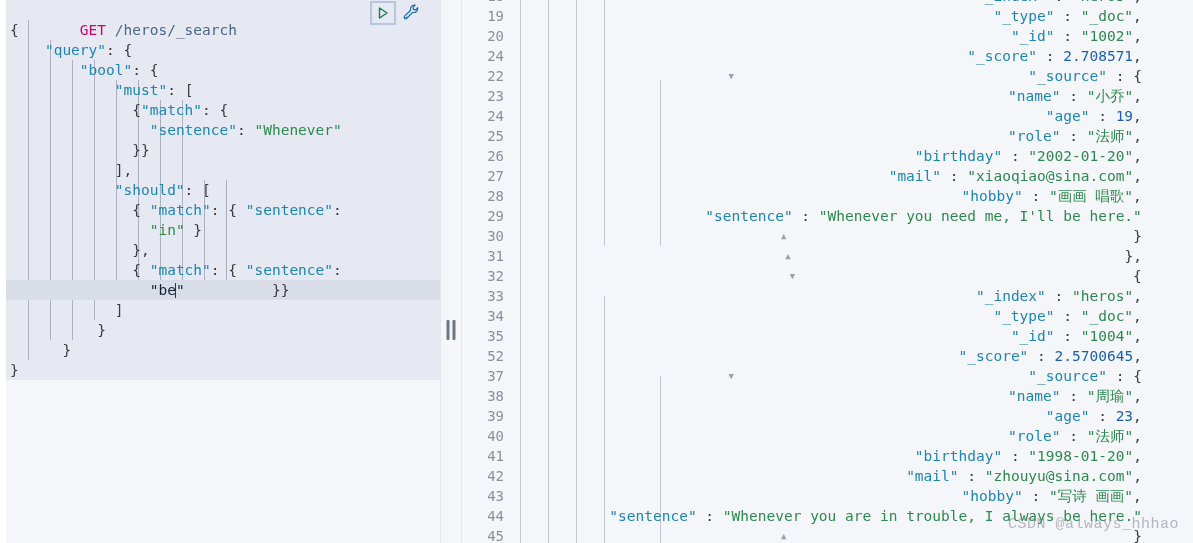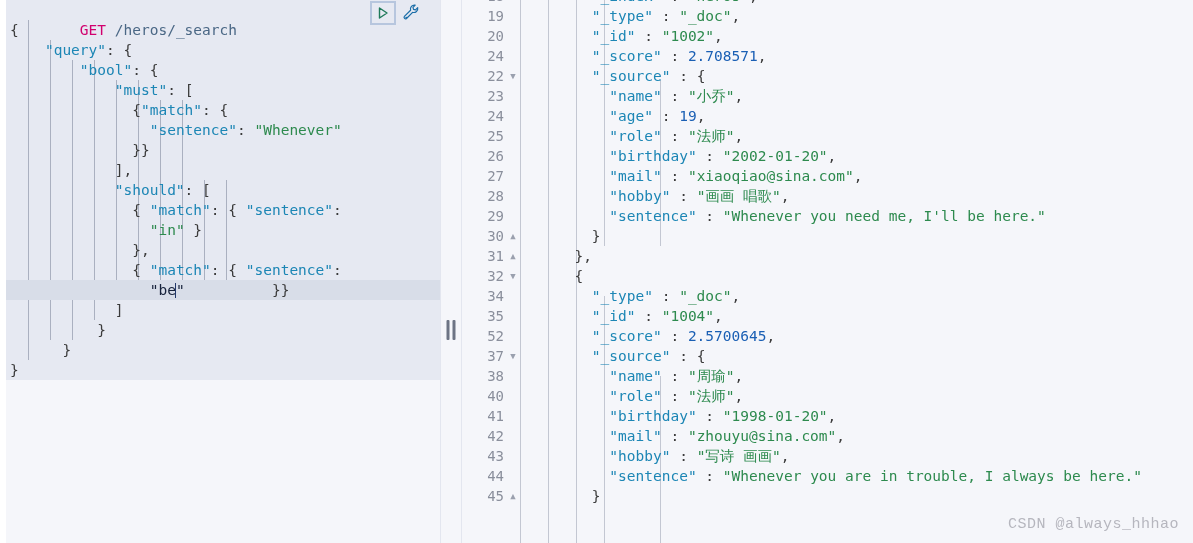--- a/index.html
+++ b/index.html
@@ -149,20 +149,21 @@
   .out-rows {
     position: absolute;
     left: 0;
     top: -14px;
   }
   .out-row {
     height: 20px;
     line-height: 20px;
     display: flex;
     white-space: pre;
+    justify-content: space-between;
   }
   .ln {
     width: 44px;
     flex: 0 0 44px;
     text-align: right;
     color: #8a8f9c;
     padding-right: 2px;
     box-sizing: border-box;
     font-size: 14px;
   }
@@ -296,25 +297,27 @@
         <div class="out-row"><span class="ln">23</span><span class="fold"></span><span class="out-code">          <span class="jkey">"name"</span><span class="jpunc"> :</span> <span class="jstr">"小乔"</span><span class="jbrace">,</span></span></div>
         <div class="out-row"><span class="ln">24</span><span class="fold"></span><span class="out-code">          <span class="jkey">"age"</span><span class="jpunc"> :</span> <span class="jnum">19</span><span class="jbrace">,</span></span></div>
         <div class="out-row"><span class="ln">25</span><span class="fold"></span><span class="out-code">          <span class="jkey">"role"</span><span class="jpunc"> :</span> <span class="jstr">"法师"</span><span class="jbrace">,</span></span></div>
         <div class="out-row"><span class="ln">26</span><span class="fold"></span><span class="out-code">          <span class="jkey">"birthday"</span><span class="jpunc"> :</span> <span class="jstr">"2002-01-20"</span><span class="jbrace">,</span></span></div>
         <div class="out-row"><span class="ln">27</span><span class="fold"></span><span class="out-code">          <span class="jkey">"mail"</span><span class="jpunc"> :</span> <span class="jstr">"xiaoqiao@sina.com"</span><span class="jbrace">,</span></span></div>
         <div class="out-row"><span class="ln">28</span><span class="fold"></span><span class="out-code">          <span class="jkey">"hobby"</span><span class="jpunc"> :</span> <span class="jstr">"画画 唱歌"</span><span class="jbrace">,</span></span></div>
         <div class="out-row"><span class="ln">29</span><span class="fold"></span><span class="out-code">          <span class="jkey">"sentence"</span><span class="jpunc"> :</span> <span class="jstr">"Whenever you need me, I'll be here."</span></span></div>
         <div class="out-row"><span class="ln">30</span><span class="fold">▲</span><span class="out-code">        <span class="jbrace">}</span></span></div>
         <div class="out-row"><span class="ln">31</span><span class="fold">▲</span><span class="out-code">      <span class="jbrace">}</span><span class="jbrace">,</span></span></div>
         <div class="out-row"><span class="ln">32</span><span class="fold">▼</span><span class="out-code">      <span class="jbrace">{</span></span></div>
+        <div class="out-row"><span class="ln">33</span><span class="fold"></span><span class="out-code">        <span class="jkey">"_index"</span><span class="jpunc"> :</span> <span class="jstr">"heros"</span><span class="jbrace">,</span></span></div>
         <div class="out-row"><span class="ln">34</span><span class="fold"></span><span class="out-code">        <span class="jkey">"_type"</span><span class="jpunc"> :</span> <span class="jstr">"_doc"</span><span class="jbrace">,</span></span></div>
         <div class="out-row"><span class="ln">35</span><span class="fold"></span><span class="out-code">        <span class="jkey">"_id"</span><span class="jpunc"> :</span> <span class="jstr">"1004"</span><span class="jbrace">,</span></span></div>
         <div class="out-row"><span class="ln">52</span><span class="fold"></span><span class="out-code">        <span class="jkey">"_score"</span><span class="jpunc"> :</span> <span class="jnum">2.5700645</span><span class="jbrace">,</span></span></div>
         <div class="out-row"><span class="ln">37</span><span class="fold">▼</span><span class="out-code">        <span class="jkey">"_source"</span><span class="jpunc"> :</span> <span class="jbrace">{</span></span></div>
         <div class="out-row"><span class="ln">38</span><span class="fold"></span><span class="out-code">          <span class="jkey">"name"</span><span class="jpunc"> :</span> <span class="jstr">"周瑜"</span><span class="jbrace">,</span></span></div>
+        <div class="out-row"><span class="ln">39</span><span class="fold"></span><span class="out-code">          <span class="jkey">"age"</span><span class="jpunc"> :</span> <span class="jnum">23</span><span class="jbrace">,</span></span></div>
         <div class="out-row"><span class="ln">40</span><span class="fold"></span><span class="out-code">          <span class="jkey">"role"</span><span class="jpunc"> :</span> <span class="jstr">"法师"</span><span class="jbrace">,</span></span></div>
         <div class="out-row"><span class="ln">41</span><span class="fold"></span><span class="out-code">          <span class="jkey">"birthday"</span><span class="jpunc"> :</span> <span class="jstr">"1998-01-20"</span><span class="jbrace">,</span></span></div>
         <div class="out-row"><span class="ln">42</span><span class="fold"></span><span class="out-code">          <span class="jkey">"mail"</span><span class="jpunc"> :</span> <span class="jstr">"zhouyu@sina.com"</span><span class="jbrace">,</span></span></div>
         <div class="out-row"><span class="ln">43</span><span class="fold"></span><span class="out-code">          <span class="jkey">"hobby"</span><span class="jpunc"> :</span> <span class="jstr">"写诗 画画"</span><span class="jbrace">,</span></span></div>
         <div class="out-row"><span class="ln">44</span><span class="fold"></span><span class="out-code">          <span class="jkey">"sentence"</span><span class="jpunc"> :</span> <span class="jstr">"Whenever you are in trouble, I always be here."</span></span></div>
         <div class="out-row"><span class="ln">45</span><span class="fold">▲</span><span class="out-code">        <span class="jbrace">}</span></span></div>
       </div>
   </div>
 
   <div class="watermark">CSDN @always_hhhao</div>

